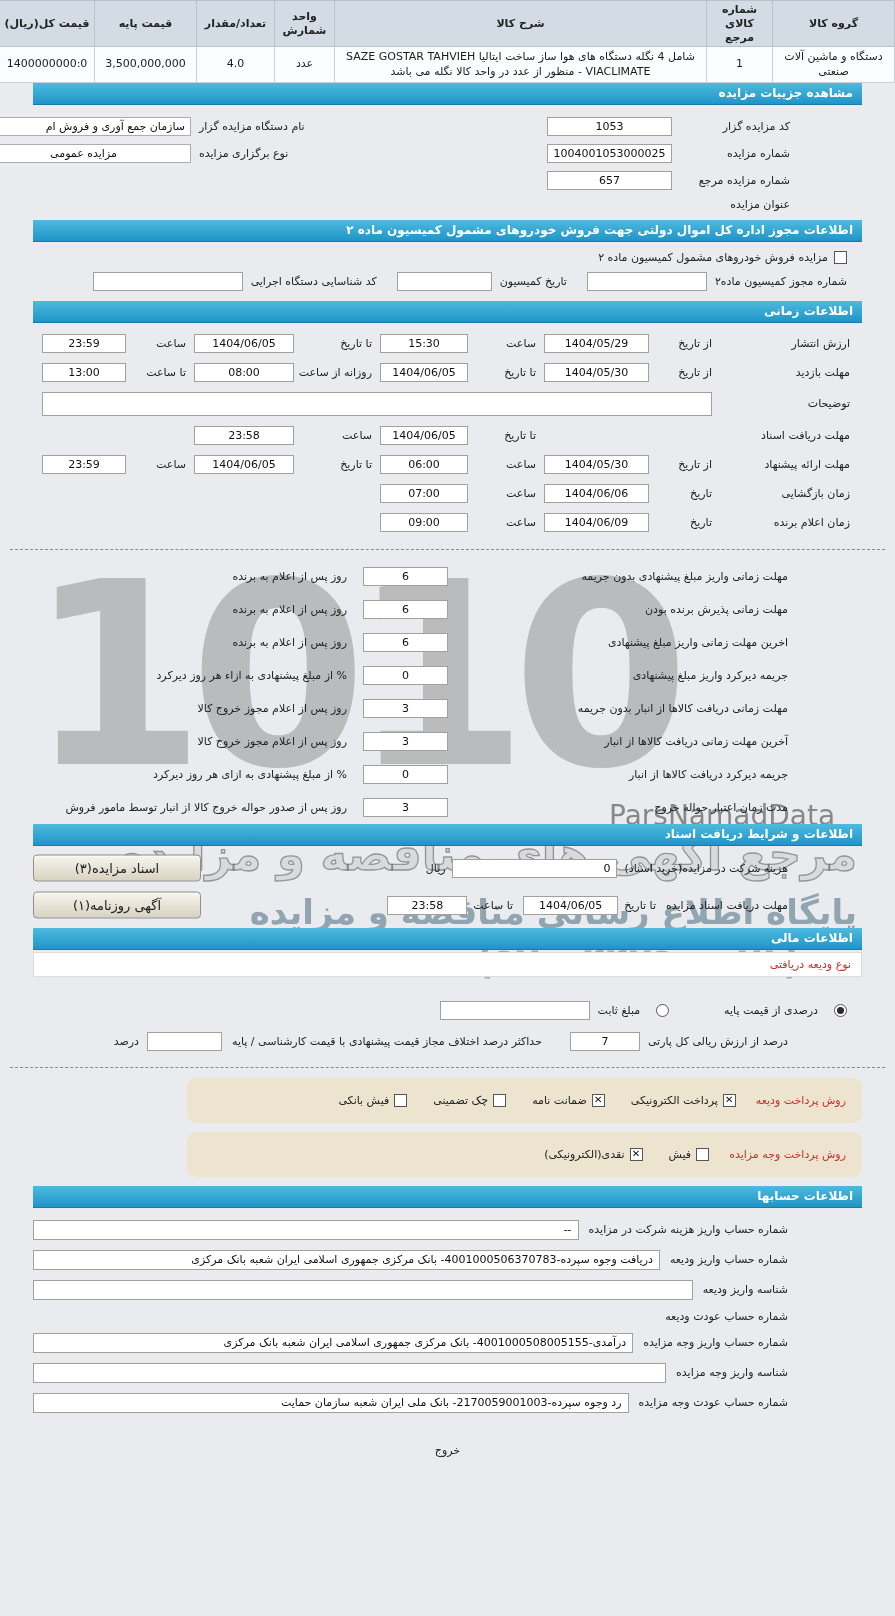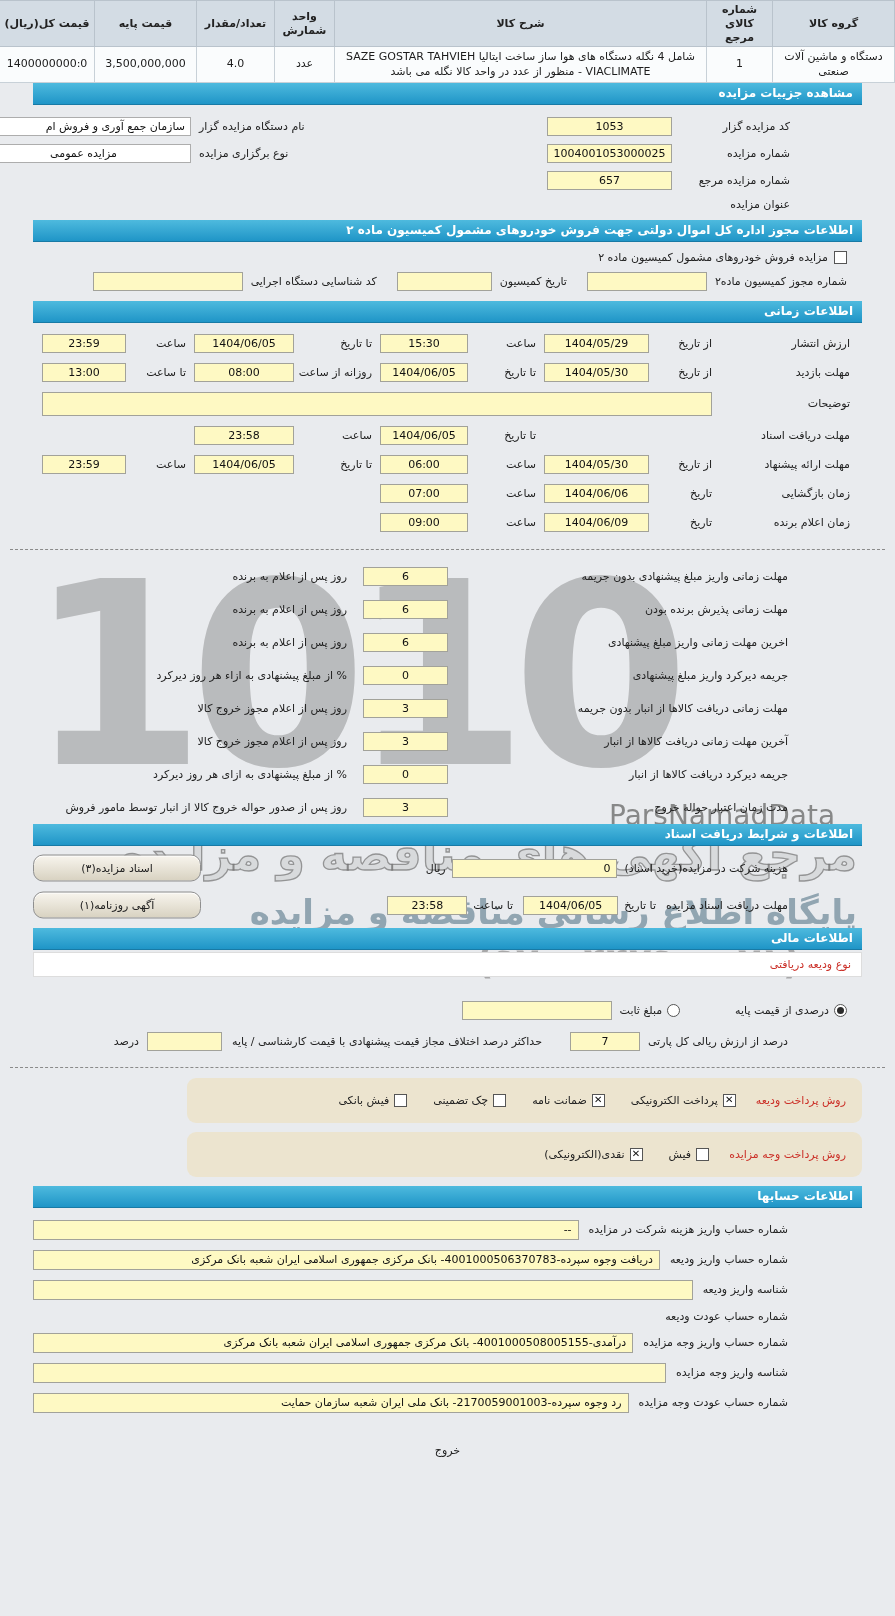--- a/index.html
+++ b/index.html
@@ -25,21 +25,21 @@
   .goods td { background:#fafcfd; border:1px solid #c8d1d8; padding:3px 4px; text-align:center;
               vertical-align:middle; line-height:1.3; }
 
   
   .bar { height:22px; margin:0 33px; background:linear-gradient(180deg,#4ebade 0%,#1f95c7 100%);
          border-bottom:1px solid #187aa5; color:#fff; font-size:12px; font-weight:bold;
          display:flex; align-items:center; padding:0 9px; }
 
   
   .lbl,.tok { color:#222; white-space:nowrap; }
-  .fld { background:#fef9c3; border:1px solid #a2a29a; height:19px; display:inline-flex;
+  .fld { background:#ffffff; border:1px solid #a2a29a; height:19px; display:inline-flex;
          align-items:center; justify-content:center; color:#111; flex-shrink:0; overflow:hidden; }
   .fld.white { background:#fff; border-color:#adadad; }
   .fld.start { justify-content:flex-start; padding:0 5px; }
   .ltr { direction:ltr; }
   .w70{width:70px}.w75{width:75px}.w80{width:80px}.w95{width:95px}
   .w120{width:120px}.w125{width:125px}.w150{width:150px}.w165{width:165px}.w215{width:215px}
   .mr6{margin-right:6px}.mr8{margin-right:8px}.mr10{margin-right:10px}.mr20{margin-right:20px}.mr28{margin-right:28px}
 
   .details { padding:8px 0 5px; }
   .frow { display:flex; align-items:center; padding:4px 105px 4px 0; }
@@ -63,29 +63,29 @@
 
   
   .drow { display:flex; align-items:center; padding:7px 107px 7px 0; }
   .dlab { width:340px; flex-shrink:0; white-space:nowrap; }
   .drow .fld { width:85px; }
   .dsuf { margin-right:16px; white-space:nowrap; }
 
   
   .docrow { position:relative; display:flex; align-items:center; padding:9px 107px 9px 33px; }
   .side-btn { position:absolute; left:33px; top:50%; transform:translateY(-50%); width:168px; height:27px;
-              border:1px solid #8f8f8f; border-radius:10px;
+              border:1px solid #8f8f8f; border-radius:4px;
               background:linear-gradient(180deg,#f8f5ee 0%,#d8d2c1 100%); box-shadow:inset 0 1px 0 #fff;
-              font-family:inherit; font-size:11px; color:#222; cursor:pointer; }
+              font-family:inherit; font-size:13px; color:#222; cursor:pointer; }
 
   
   .redstrip { margin:2px 33px 0; background:#fff; border:1px solid #ddd; color:#cb2f27; padding:5px 10px; }
   .finrow { display:flex; align-items:center; padding:6px 48px 6px 33px; margin-top:18px; }
   .finrow2 { display:flex; align-items:center; padding:6px 107px 6px 33px; }
-  .rditem { display:flex; align-items:center; gap:5px; white-space:nowrap; }
+  .rditem { display:flex; align-items:center; gap:16px; white-space:nowrap; }
   .gap55 { margin-right:55px; }
   .radio { width:13px; height:13px; border:1px solid #555; border-radius:50%; background:#fff;
            display:inline-flex; align-items:center; justify-content:center; flex-shrink:0; }
   .radio.selected::after { content:""; width:7px; height:7px; border-radius:50%; background:#2b2b2b; }
   .box { width:13px; height:13px; border:1px solid #555; background:#fff; display:inline-flex;
          align-items:center; justify-content:center; font-size:10px; line-height:1; color:#111; flex-shrink:0; }
   .box.checked::after { content:"\2715"; }
 
   .payrow { margin:9px 33px 9px 187px; background:#ece4cf; border-radius:9px; padding:16px 16px;
             display:flex; align-items:center; }

